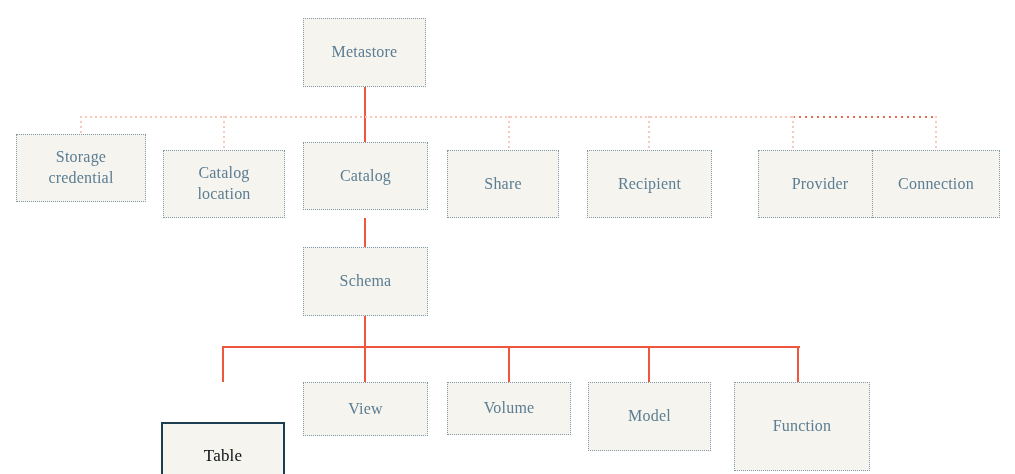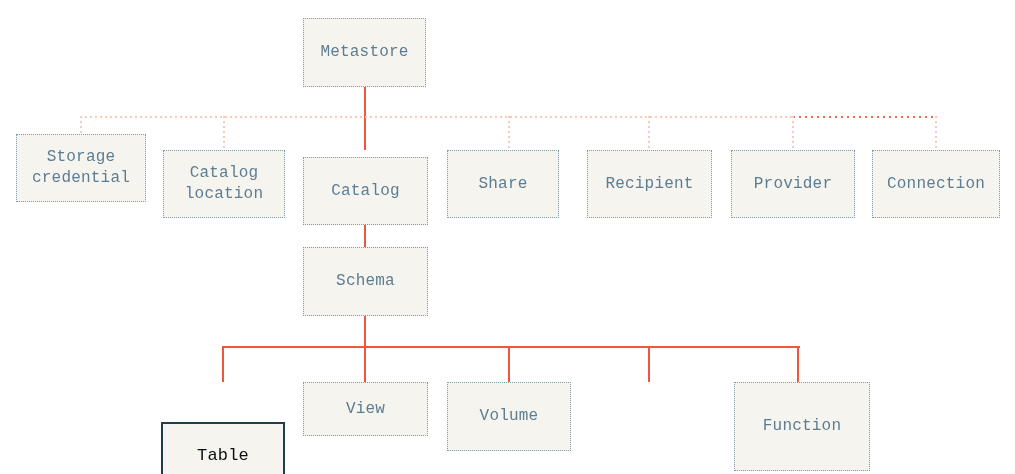--- a/index.html
+++ b/index.html
@@ -5,21 +5,21 @@
   html, body {
     margin: 0;
     padding: 0;
     background: #ffffff;
   }
   .canvas {
     position: relative;
     width: 1015px;
     height: 474px;
     background: var(--background, #ffffff);
-    font-family: Liberation Mono, monospace;
+    font-family: Liberation Serif, serif;
     overflow: hidden;
   }
   .node {
     position: absolute;
     box-sizing: border-box;
     background: var(--box-fill, #f5f4ef);
     border: 1px dotted var(--box-border, #8099a8);
     color: var(--box-text, #5c7d92);
     font-size: 16px;
     line-height: 1.3;
@@ -101,54 +101,57 @@
   </div>
 
   <div class="node" style="left:16px; top:134px; width:130px; height:68px">
     <span>Storage credential</span>
   </div>
 
   <div class="node" style="left:163px; top:150px; width:122px; height:68px">
     <span>Catalog location</span>
   </div>
 
-  <div class="node" style="left:303px; top:157px; width:125px; height:68px">
+  <div class="node" style="left:303px; top:142px; width:125px; height:68px">
     <span>Catalog</span>
   </div>
 
   <div class="node" style="left:447px; top:150px; width:112px; height:68px">
     <span>Share</span>
   </div>
 
   <div class="node" style="left:587px; top:150px; width:125px; height:68px">
     <span>Recipient</span>
   </div>
 
-  <div class="node" style="left:731px; top:150px; width:124px; height:68px">
+  <div class="node" style="left:758px; top:150px; width:124px; height:68px">
     <span>Provider</span>
   </div>
 
   <div class="node" style="left:872px; top:150px; width:128px; height:68px">
     <span>Connection</span>
   </div>
 
   <div class="node" style="left:303px; top:247px; width:125px; height:69px">
     <span>Schema</span>
   </div>
 
   <div class="node highlight" style="left:161px; top:382px; width:124px; height:69px">
     <span>Table</span>
   </div>
 
   <div class="node" style="left:303px; top:382px; width:125px; height:54px">
     <span>View</span>
   </div>
 
-  <div class="node" style="left:447px; top:382px; width:124px; height:69px">
+  <div class="node" style="left:447px; top:382px; width:124px; height:53px">
     <span>Volume</span>
   </div>
 
+  <div class="node" style="left:588px; top:382px; width:123px; height:69px">
+    <span>Model</span>
+  </div>
 
   <div class="node" style="left:734px; top:382px; width:136px; height:89px">
     <span>Function</span>
   </div>
 
 </div>
 
 </body></html>

